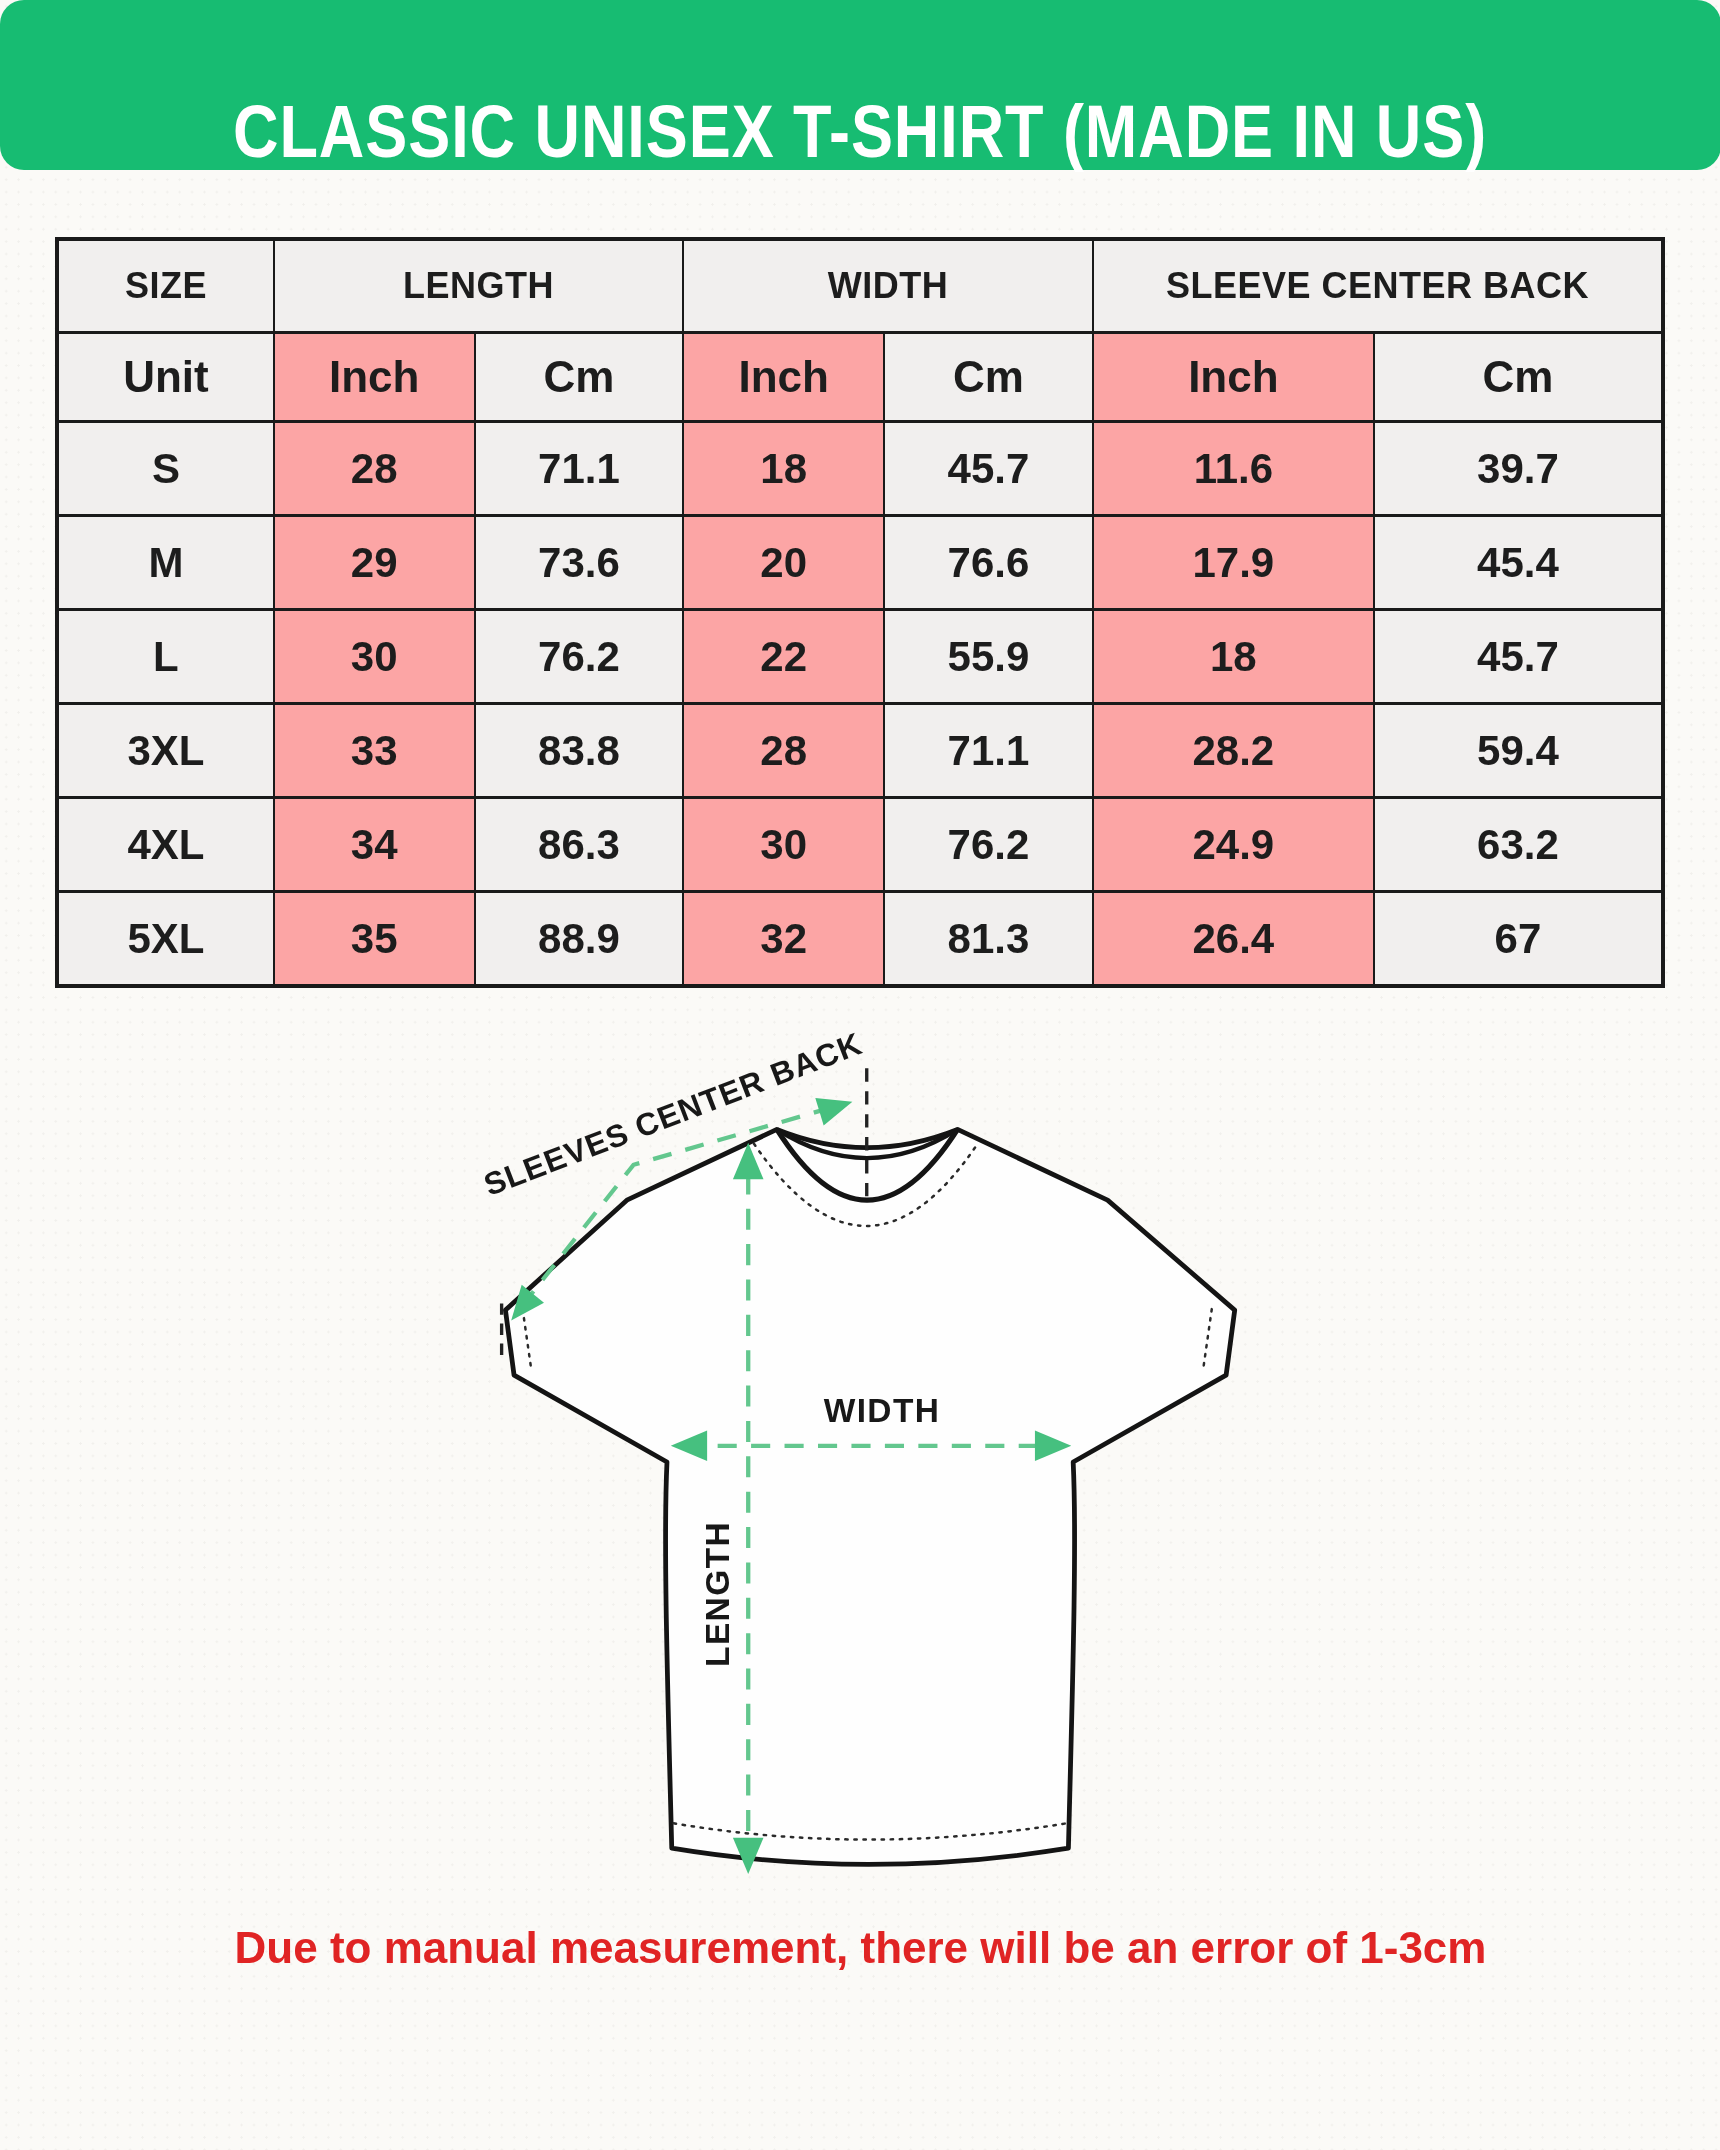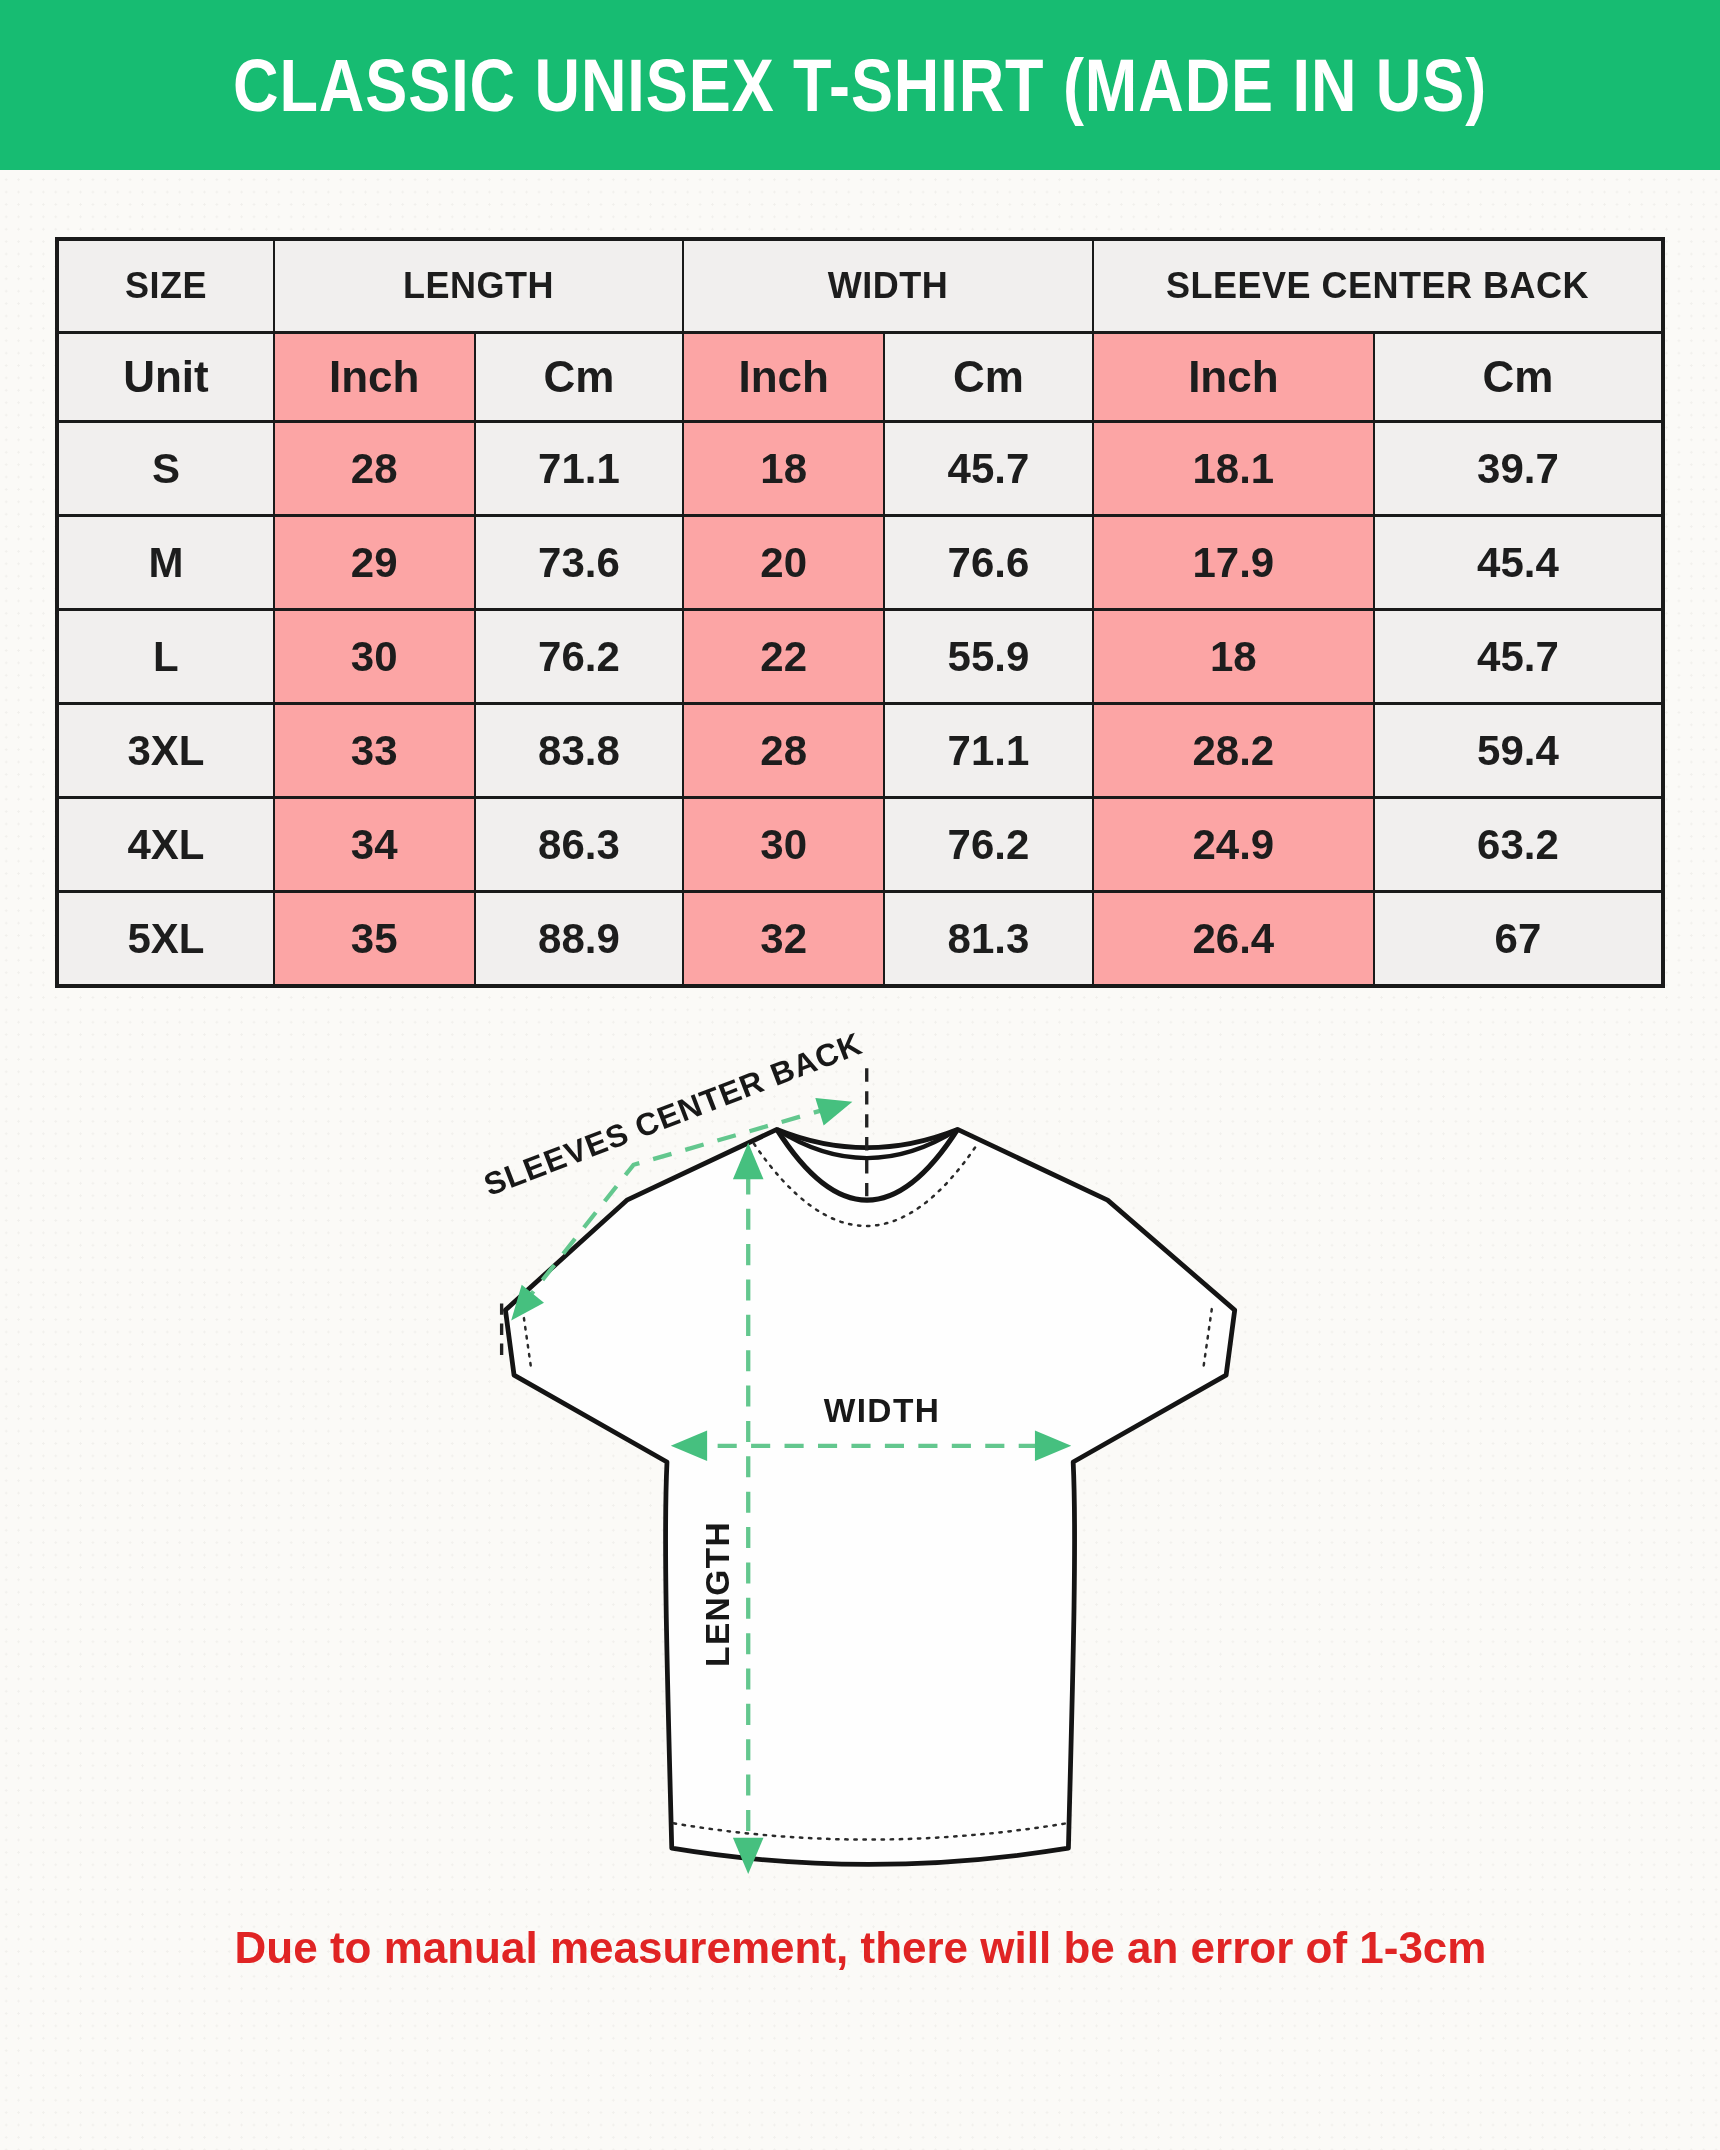--- a/index.html
+++ b/index.html
@@ -6,21 +6,21 @@
   body{
     width:1721px;height:2151px;
     font-family:"Liberation Sans",sans-serif;
     background-color:#fbfaf7;
     background-image:radial-gradient(circle, rgba(60,50,40,0.05) 1.1px, transparent 1.3px);
     background-size:12.4px 12.4px;
     overflow:hidden;
   }
   .banner{
     width:1721px;height:170px;
-    display:flex;align-items:center;justify-content:center;
+    display:flex;align-items:flex-end;justify-content:center;border-radius:24px;
   }
   .banner h1{
     margin:0;color:#fff;font-size:67px;font-weight:bold;
     letter-spacing:1px;white-space:nowrap;
     transform:scale(0.94,1.1);
   }
   .table-wrap{margin:67px 55px 8px 55px;}
   table.size-table{
     width:1610px;border-collapse:collapse;
     border:4.8px solid #1a1a1a;
@@ -79,21 +79,21 @@
         <td class="c-gray">Cm</td>
         <td class="c-white">Inch</td>
         <td class="c-gray">Cm</td>
       </tr>
     <tr class="data-row">
           <td class="c-gray">S</td>
           <td class="c-white">28</td>
           <td class="c-gray">71.1</td>
           <td class="c-white">18</td>
           <td class="c-gray">45.7</td>
-          <td class="c-white">18.1</td>
+          <td class="c-white">11.6</td>
           <td class="c-gray">39.7</td>
         </tr>
         <tr class="data-row">
           <td class="c-gray">M</td>
           <td class="c-white">29</td>
           <td class="c-gray">73.6</td>
           <td class="c-white">20</td>
           <td class="c-gray">76.6</td>
           <td class="c-white">17.9</td>
           <td class="c-gray">45.4</td>

